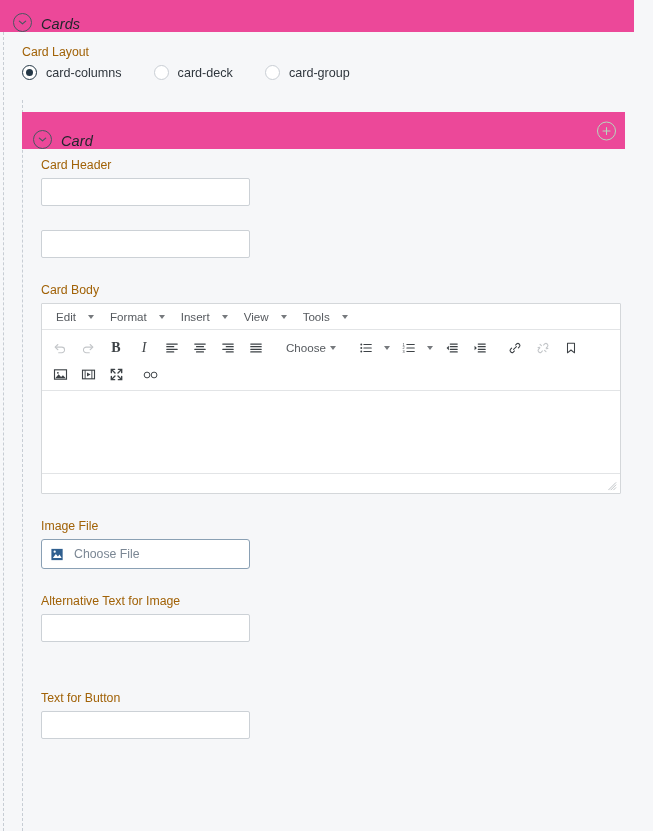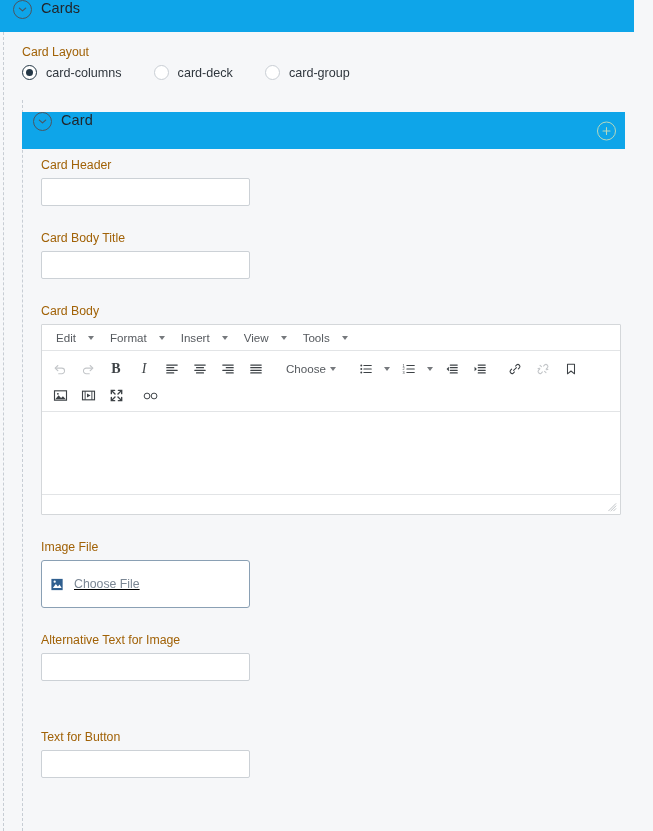--- a/index.html
+++ b/index.html
@@ -17,23 +17,24 @@
     position: absolute; left: 3px; top: 32px; bottom: 0; width: 0;
     border-left: 1px dashed #c7cdd4;
   }
   .rail-inner {
     position: absolute; left: 22px; top: 100px; bottom: 0; width: 0;
     border-left: 1px dashed #c7cdd4;
   }
 
   
   .sec-header {
-    display: flex; align-items: flex-start;
-    background: #0ea5e9;
+    display: flex; align-items: flex-end;
+    background: #ec4899;
     height: 32px;
+    font-style: italic;
   }
   .sec-header.cards {
     position: absolute; left: 0; top: 0; width: 634px;
   }
   .sec-header.card {
     position: absolute; left: 22px; top: 112px; width: 603px;
     height: 37px;
   }
   .sec-title {
     font-size: 14.5px; color: #21262c; letter-spacing: .1px;
@@ -128,23 +129,23 @@
   .edit-status {
     height: 20px; border-top: 1px solid #e2e4e6; position: relative;
     background: #fff;
   }
   .grip {
     position: absolute; right: 3px; bottom: 2px; width: 9px; height: 9px;
   }
 
   
   .chooser {
-    width: 209px; height: 48px; border: 1px solid #8aa0b4;
+    width: 209px; height: 30px; border: 1px solid #8aa0b4;
     background: #fff; border-radius: 3px;
-    display: flex; align-items: center; padding: 0 8px; gap: 9px; text-decoration: underline;
+    display: flex; align-items: center; padding: 0 8px; gap: 9px;
   }
   .chooser-text { font-size: 12.3px; color: #7b8794; }
 
   svg { display: block; }
 </style>
 </head>
 <body>
 
 <div class="rail-outer"></div>
 <div class="rail-inner"></div>
@@ -193,21 +194,20 @@
 <div class="fields">
 
   <div class="form-group">
     <div class="field-label">Card Header</div>
     <input class="text-input" type="text" value="" style="">
   </div>
 
   <div class="gap-1"></div>
 
   <div class="form-group">
-    <div class="field-label">Card Body Title</div>
     <input class="text-input" type="text" value="" style="">
   </div>
 
   <div class="gap-1"></div>
 
   <div class="form-group">
     <div class="field-label">Card Body</div>
 
     <div class="editor">
 

